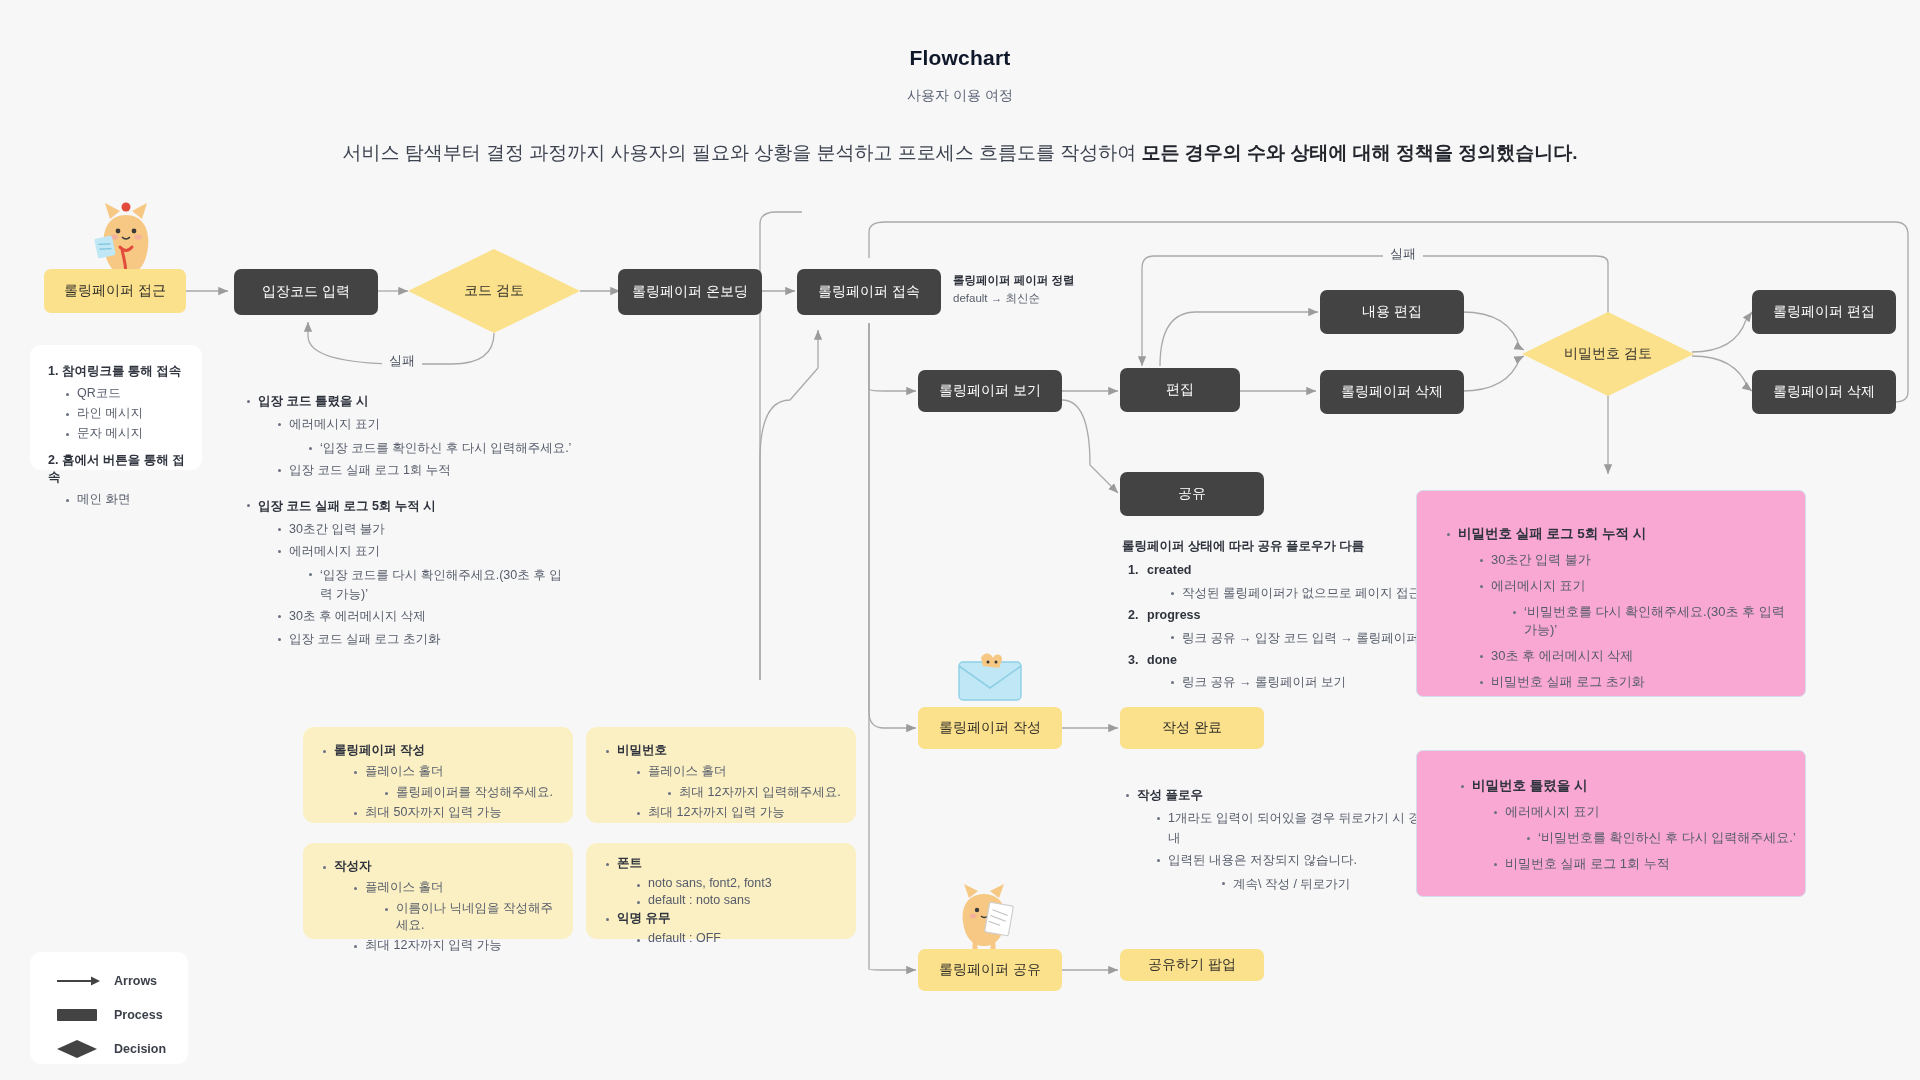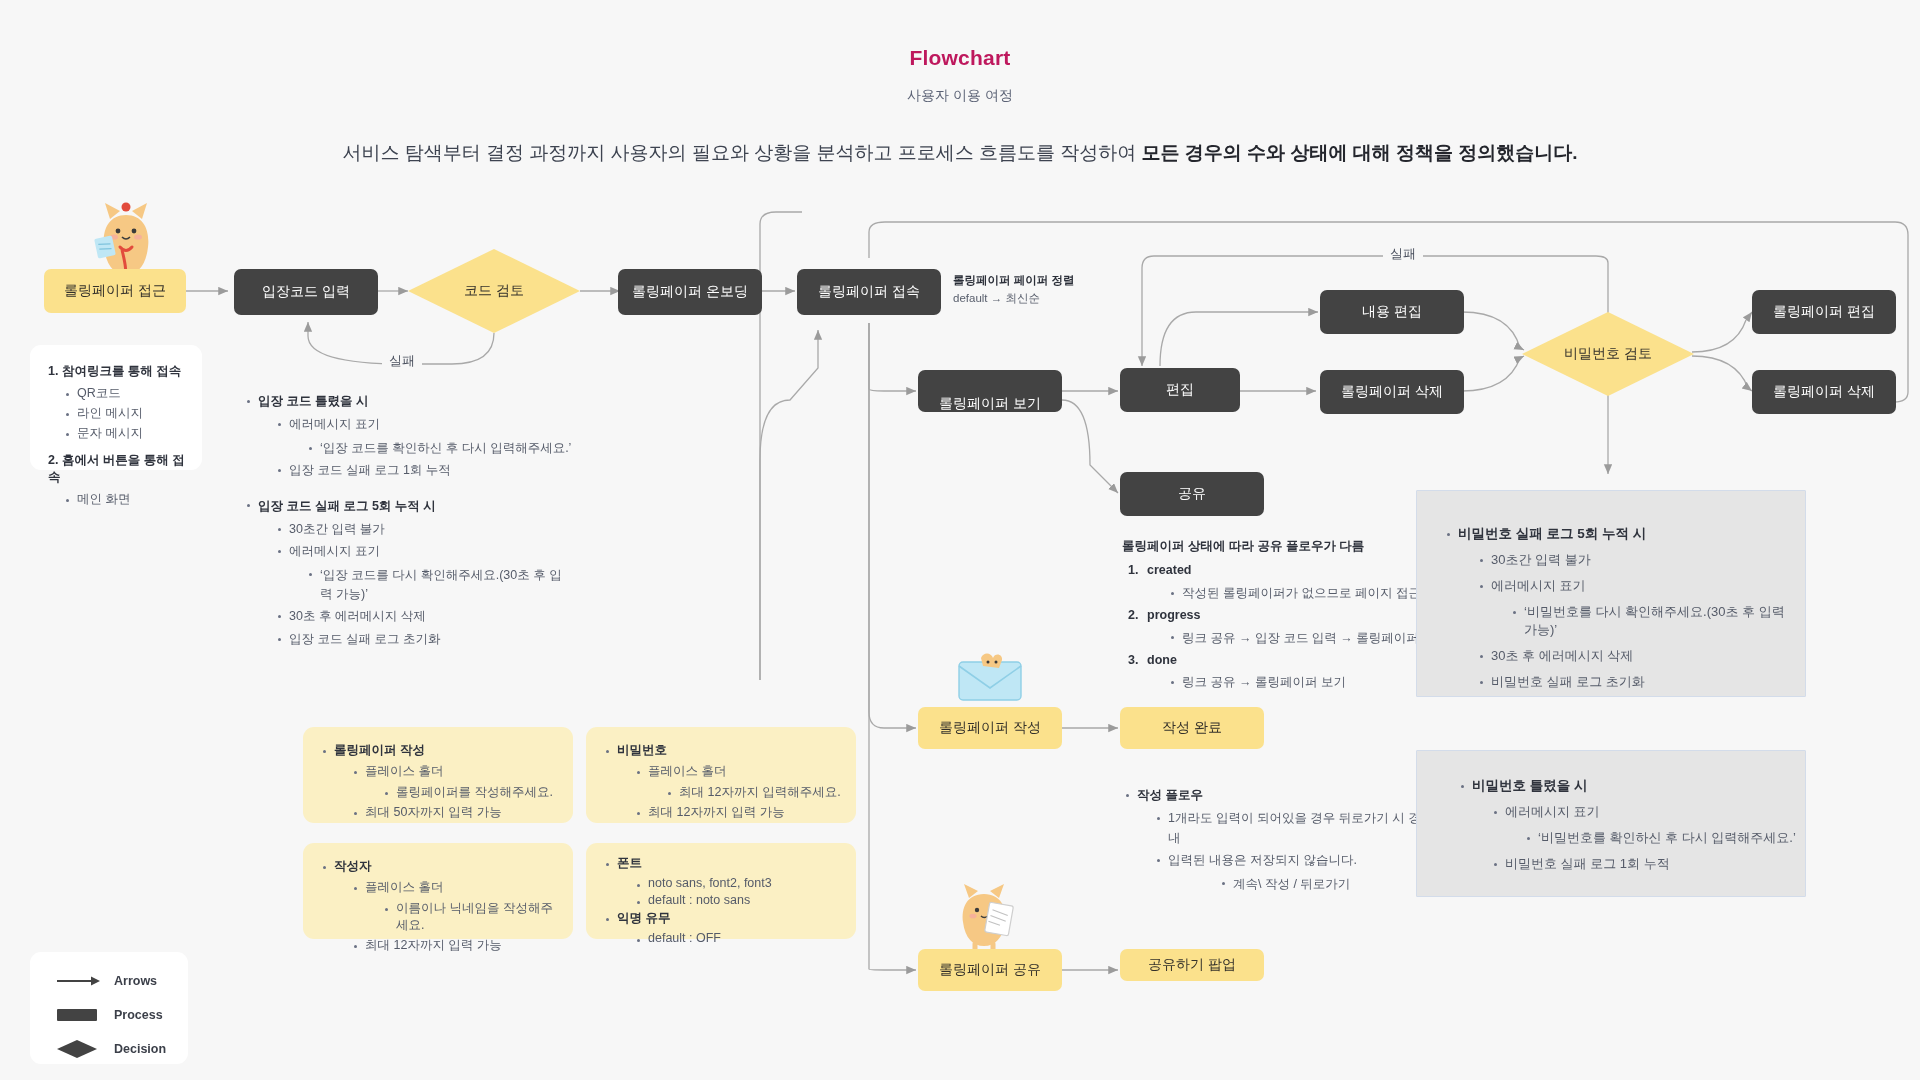--- a/index.html
+++ b/index.html
@@ -10,21 +10,21 @@
     color:#3f3f46;
     overflow:hidden;
     position:relative;
   }
   #canvas{position:absolute;left:0;top:0;width:1920px;height:1080px;}
   svg.wires{position:absolute;left:0;top:0;width:1920px;height:1080px;pointer-events:none;}
 
   
   .title{
     position:absolute;left:0;top:46px;width:1920px;text-align:center;
-    font-size:21px;font-weight:bold;color:#be185d;letter-spacing:.2px;
+    font-size:21px;font-weight:bold;color:#0f172a;letter-spacing:.2px;
   }
   .subtitle{
     position:absolute;left:0;top:87px;width:1920px;text-align:center;
     font-size:14px;color:#5b6275;
   }
   .lede{
     position:absolute;left:0;top:140px;width:1920px;text-align:center;
     font-size:19px;color:#3d4350;
   }
   .lede b{font-weight:bold;color:#24262d;}
@@ -50,21 +50,21 @@
   }
 
   
   .card-white{
     position:absolute;background:#fff;border-radius:11px;
   }
   .card-yellow{
     position:absolute;background:#fbf0c4;border-radius:11px;
   }
   .card-blue{
-    position:absolute;background:#e5e5e5;border-radius:1px;
+    position:absolute;background:#f9a8d4;border-radius:7px;
     border:1px solid #d3dcea;
   }
 
   
   ul.bl{margin:0;padding:0;list-style:none;}
   ul.bl li{position:relative;padding-left:15px;margin:0 0 3px 0;}
   ul.bl li:before{
     content:"";position:absolute;left:4px;top:.62em;
     width:3px;height:3px;border-radius:50%;background:#6a7183;
   }
@@ -237,21 +237,21 @@
   </div>
 
   <div class="node proc" style="left:618px;top:269px;width:144px;height:46px;text-align:center;">
     <span>롤링페이퍼 온보딩</span>
   </div>
 
   <div class="node proc" style="left:797px;top:269px;width:144px;height:46px;">
     <span>롤링페이퍼 접속</span>
   </div>
 
-  <div class="node proc" style="left:918px;top:370px;width:144px;height:42px;align-items:flex-end;">
+  <div class="node proc" style="left:918px;top:370px;width:144px;height:42px;">
     <span>롤링페이퍼 보기</span>
   </div>
 
   <div class="node proc" style="left:1120px;top:368px;width:120px;height:44px;">
     <span>편집</span>
   </div>
 
   <div class="node proc" style="left:1120px;top:472px;width:144px;height:44px;">
     <span>공유</span>
   </div>

